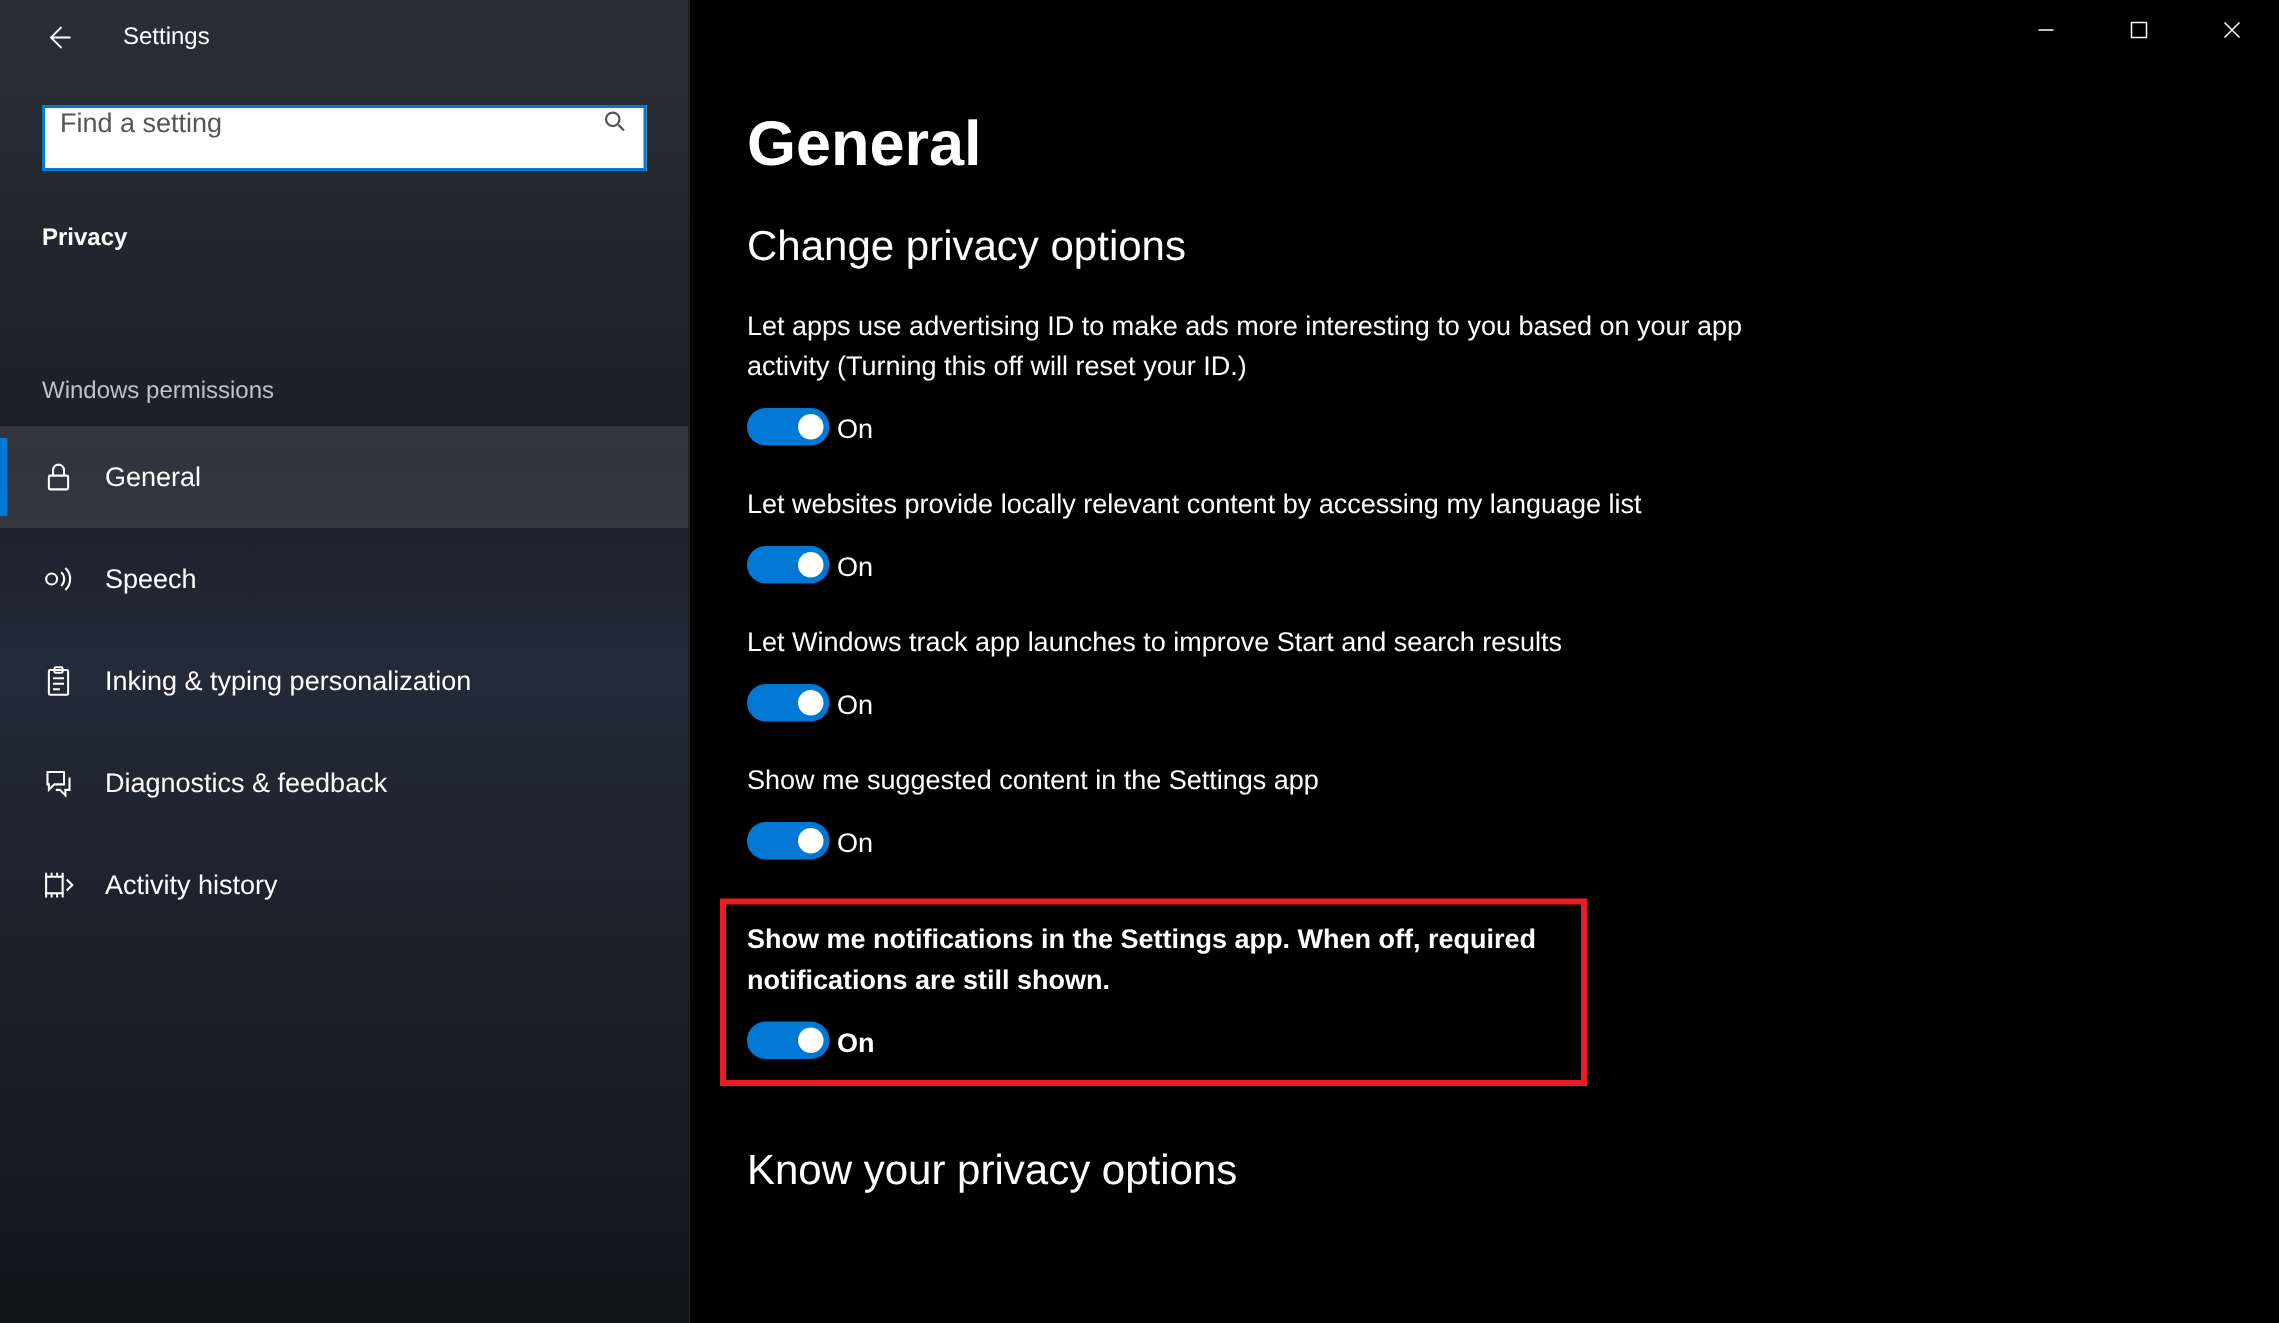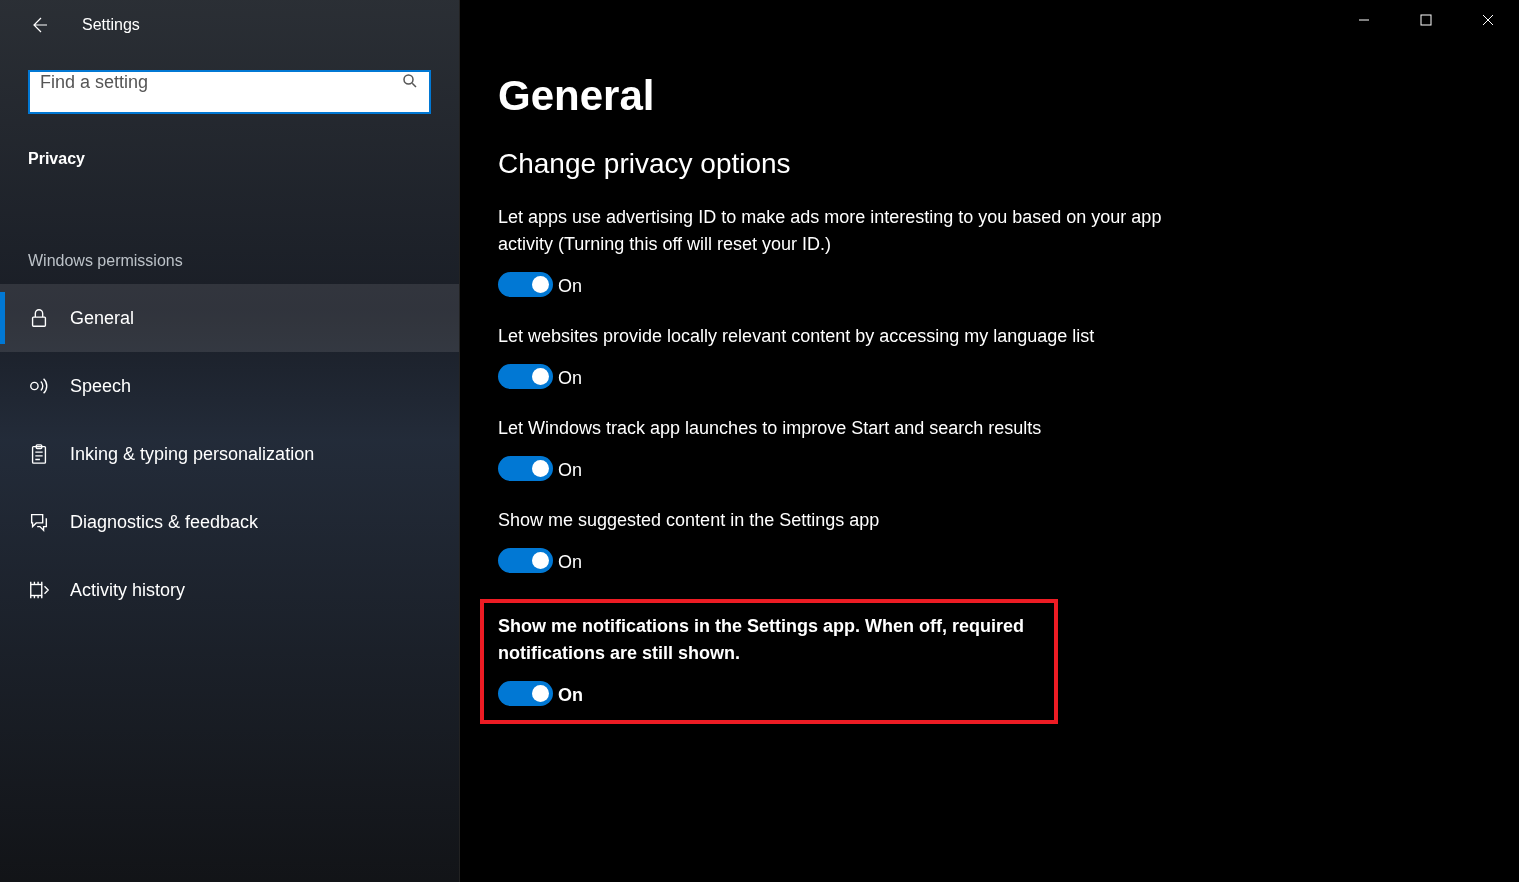--- a/index.html
+++ b/index.html
@@ -300,13 +300,14 @@
       <div class="setting-desc">Show me notifications in the Settings app. When off, required notifications are still shown.</div>
       <div class="toggle-row">
         <div class="toggle">
             <div class="knob"></div>
           </div>
         <span class="toggle-label">On</span>
       </div>
     </div>
   </div>
 
+  <h2 class="subhead2">Know your privacy options</h2>
 </div>
 
 </body></html>

